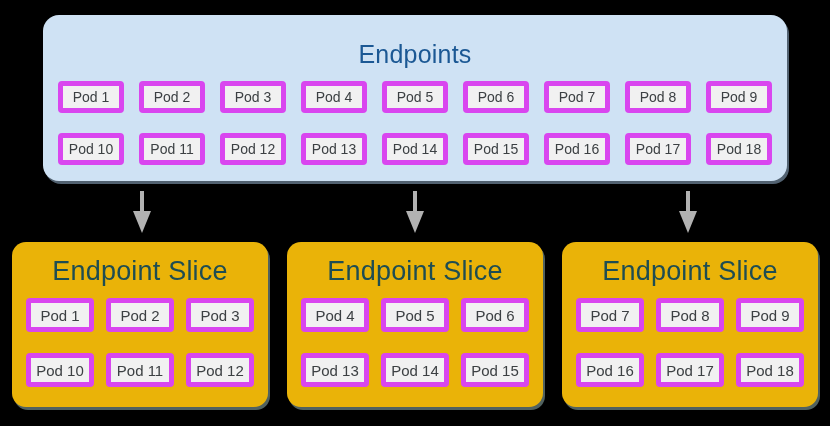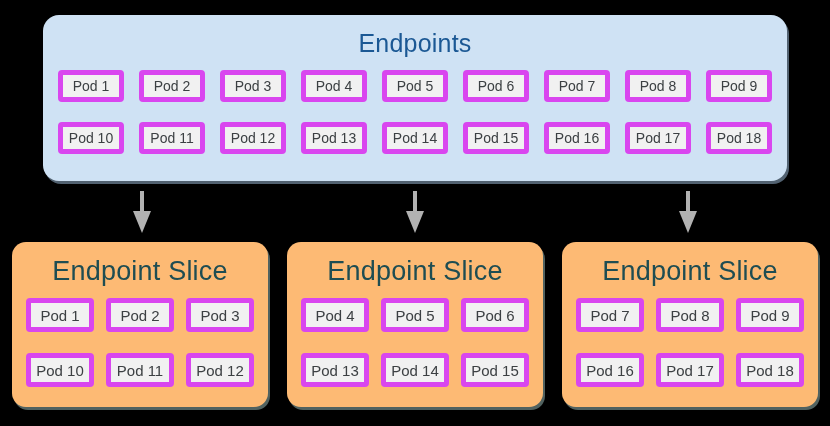--- a/index.html
+++ b/index.html
@@ -25,21 +25,21 @@
     top: 15px;
     width: 744px;
     height: 166px;
     background: #cfe2f4;
     border-radius: 16px;
     box-shadow: 2px 3px 0 rgba(150, 178, 206, 0.55);
     box-sizing: border-box;
   }
   .endpoints-title {
     text-align: center;
-    padding-top: 13px;
+    padding-top: 24px;
     font-size: 25px;
     line-height: 30px;
     font-weight: 500;
     color: #1b5894;
     letter-spacing: 0.2px;
   }
   .endpoints-rows {
     padding: 12px 15px 0 15px;
   }
   .pod-row {
@@ -89,21 +89,21 @@
   }
   .arrow-1 { left: 133px; }
   .arrow-2 { left: 406px; }
   .arrow-3 { left: 679px; }
   
   .slice-box {
     position: absolute;
     top: 242px;
     width: 256px;
     height: 165px;
-    background: #fdba74;
+    background: #eab308;
     border-radius: 14px;
     box-shadow: 2px 3px 0 rgba(147, 178, 174, 0.55);
     box-sizing: border-box;
   }
   .slice-1 { left: 12px; }
   .slice-2 { left: 287px; }
   .slice-3 { left: 562px; }
   .slice-title {
     text-align: center;
     padding-top: 12px;

